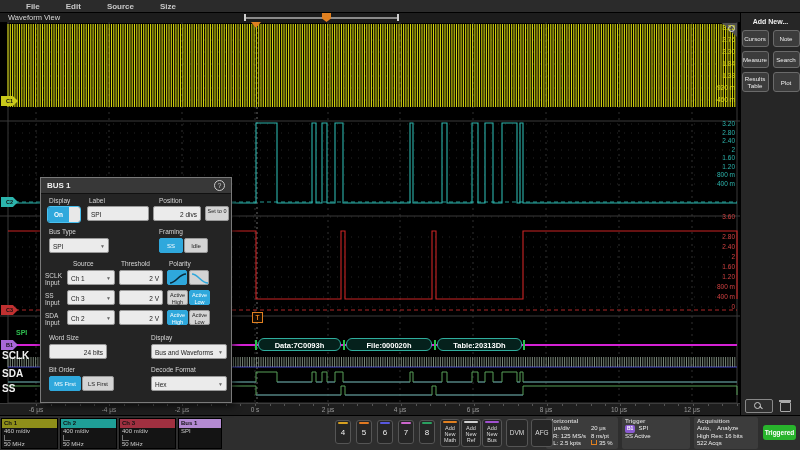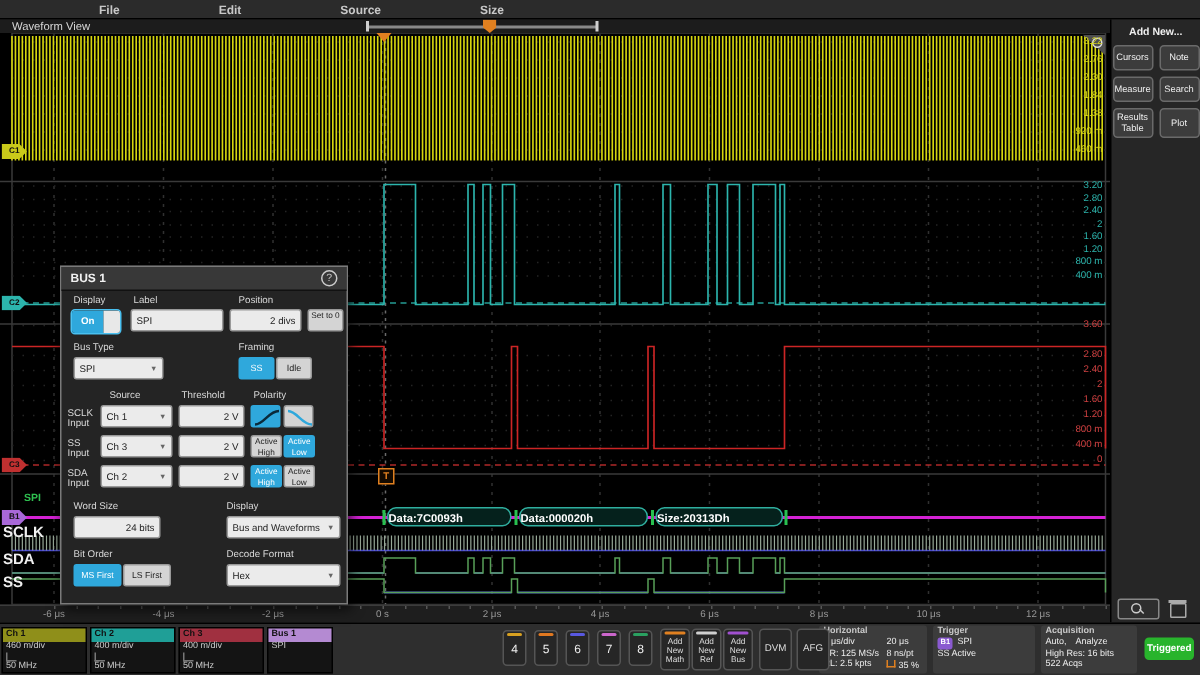--- a/index.html
+++ b/index.html
@@ -1,37 +1,37 @@
 <!DOCTYPE html>
 <html><head>
 <meta charset="utf-8">
 <style>
   html,body{margin:0;padding:0;background:#0d0d0d;}
   body{width:800px;height:450px;position:relative;overflow:hidden;
        font-family:"Liberation Sans",sans-serif;color:#ddd;-webkit-font-smoothing:antialiased;}
   
   #menubar{position:absolute;left:0;top:0;width:800px;height:13px;background:#2b2b2b;
            border-bottom:1px solid #000;display:flex;align-items:center;gap:26px;padding-left:26px;box-sizing:border-box;}
-  .menu-item{font-size:8px;font-weight:bold;color:#c8c8c8;cursor:default;margin-left:40px;}
+  .menu-item{font-size:8px;font-weight:bold;color:#c8c8c8;cursor:default;}
   
   #wv-header{position:absolute;left:0;top:13px;width:740px;height:9px;background:#1c1c1c;}
   #wv-tab{position:absolute;left:8px;top:13px;font-size:7.5px;color:#d8d8d8;text-align:right;}
   #minimap-line{position:absolute;left:245px;top:17px;width:153px;height:1.5px;background:#8a8a8a;}
   .mm-tick{position:absolute;top:14px;width:2px;height:7px;background:#cfcfcf;}
   #mm-marker{position:absolute;left:322px;top:13px;width:9px;height:9px;background:#e08020;
              clip-path:polygon(0 0,100% 0,100% 60%,50% 100%,0 60%);}
   
   #plot{position:absolute;left:0;top:22px;width:740px;height:393px;background:#000;}
   #wf-svg{position:absolute;left:0;top:0;}
   .scale-label{position:absolute;right:5px;font-size:6.5px;text-align:right;line-height:8px;}
   .axis-strip{position:absolute;left:0;top:381px;width:740px;height:12px;background:#1e1e1e;border-top:1px solid #3c3c3c;}
   .axis-label{position:absolute;top:2px;width:28px;text-align:center;font-size:6.5px;color:#9a9a9a;}
   .axis-tick{position:absolute;top:0;width:1px;height:2px;background:#555;}
   .decode-box{position:absolute;top:316px;height:13px;background:#05211c;border:1px solid #2fae9e;
-              border-radius:6px;color:#fff;font-size:7.5px;font-weight:bold;line-height:13px;box-sizing:border-box;}
+              border-radius:6px;color:#fff;font-size:7.5px;font-weight:bold;text-align:center;line-height:13px;box-sizing:border-box;}
   .bus-sep{position:absolute;top:318px;width:2px;height:10px;background:#28c050;}
   .bus-minibox{position:absolute;left:66px;top:318px;width:24px;height:9px;background:#101010;border:1px solid #777;border-radius:4px;}
   .dig-label{position:absolute;left:2px;font-size:10px;font-weight:bold;color:#f0f0f0;}
   .chan-flag{position:absolute;left:1px;width:17px;height:10px;font-size:5.5px;font-weight:bold;color:#101010;
              display:flex;align-items:center;justify-content:center;
              clip-path:polygon(0 0,70% 0,100% 50%,70% 100%,0 100%);}
   #spi-bus-label{position:absolute;left:16px;top:307px;font-size:7px;font-weight:bold;color:#2fc050;}
   #trigger-tri{position:absolute;left:251px;top:0;width:0;height:0;border-left:5px solid transparent;
                border-right:5px solid transparent;border-top:6px solid #e08020;}
   #trigger-flag{position:absolute;left:252px;top:290px;width:9px;height:9px;border:1px solid #e08020;background:#140a00;
@@ -251,22 +251,22 @@
     <div class="scale-label" style="top: 191px; color: rgb(208, 64, 64);">3.60</div>
     <div class="scale-label" style="top: 211px; color: rgb(208, 64, 64);">2.80</div>
     <div class="scale-label" style="top: 221px; color: rgb(208, 64, 64);">2.40</div>
     <div class="scale-label" style="top: 231px; color: rgb(208, 64, 64);">2</div>
     <div class="scale-label" style="top: 241px; color: rgb(208, 64, 64);">1.60</div>
     <div class="scale-label" style="top: 251px; color: rgb(208, 64, 64);">1.20</div>
     <div class="scale-label" style="top: 261px; color: rgb(208, 64, 64);">800 m</div>
     <div class="scale-label" style="top: 271px; color: rgb(208, 64, 64);">400 m</div>
     <div class="scale-label" style="top: 281px; color: rgb(208, 64, 64);">0</div>
     <div class="decode-box" style="left: 258px; width: 83px;">Data:7C0093h</div>
-    <div class="decode-box" style="left: 346px; width: 86px;">Data:000020h</div>
-    <div class="decode-box" style="left: 437px; width: 85px;">Size:20313Dh</div>
+    <div class="decode-box" style="left: 346px; width: 86px;">File:000020h</div>
+    <div class="decode-box" style="left: 437px; width: 85px;">Table:20313Dh</div>
     <div class="bus-sep" style="left: 255px;"></div>
     <div class="bus-sep" style="left: 343px;"></div>
     <div class="bus-sep" style="left: 434px;"></div>
     <div class="bus-sep" style="left: 523px;"></div>
     <div class="dig-label" style="top: 328px;">SCLK</div>
     <div class="dig-label" style="top: 346px;">SDA</div>
     <div class="dig-label" style="top: 361px;">SS</div>
     <div class="chan-flag" style="top: 74px; background: rgb(201, 201, 26);">C1</div>
     <div class="chan-flag" style="top: 175px; background: rgb(44, 181, 173);">C2</div>
     <div class="chan-flag" style="top: 283px; background: rgb(192, 48, 48);">C3</div>

